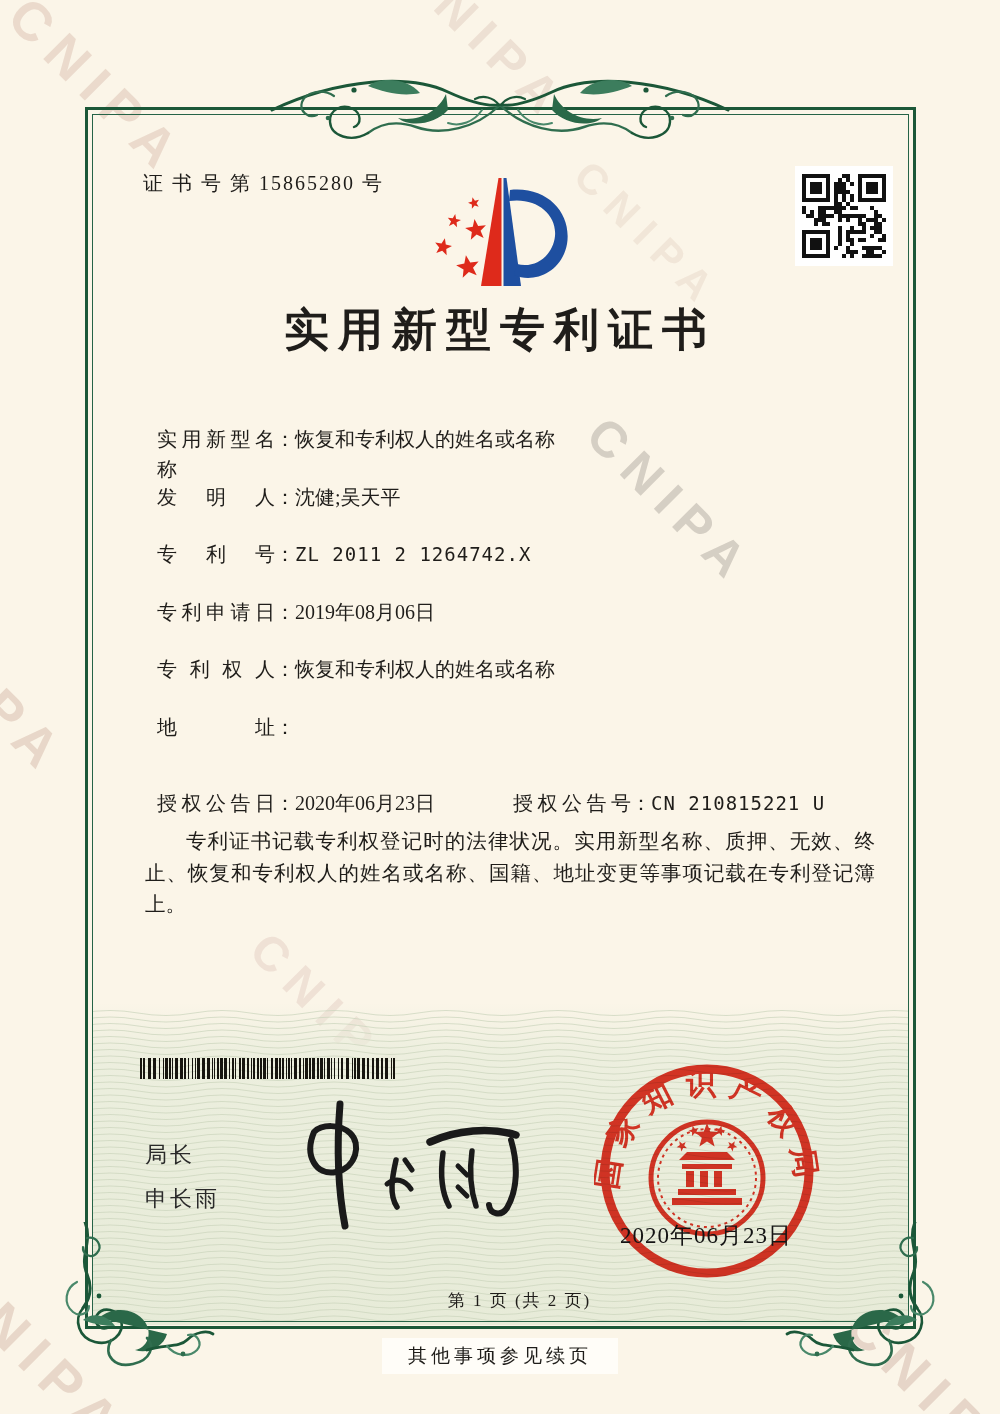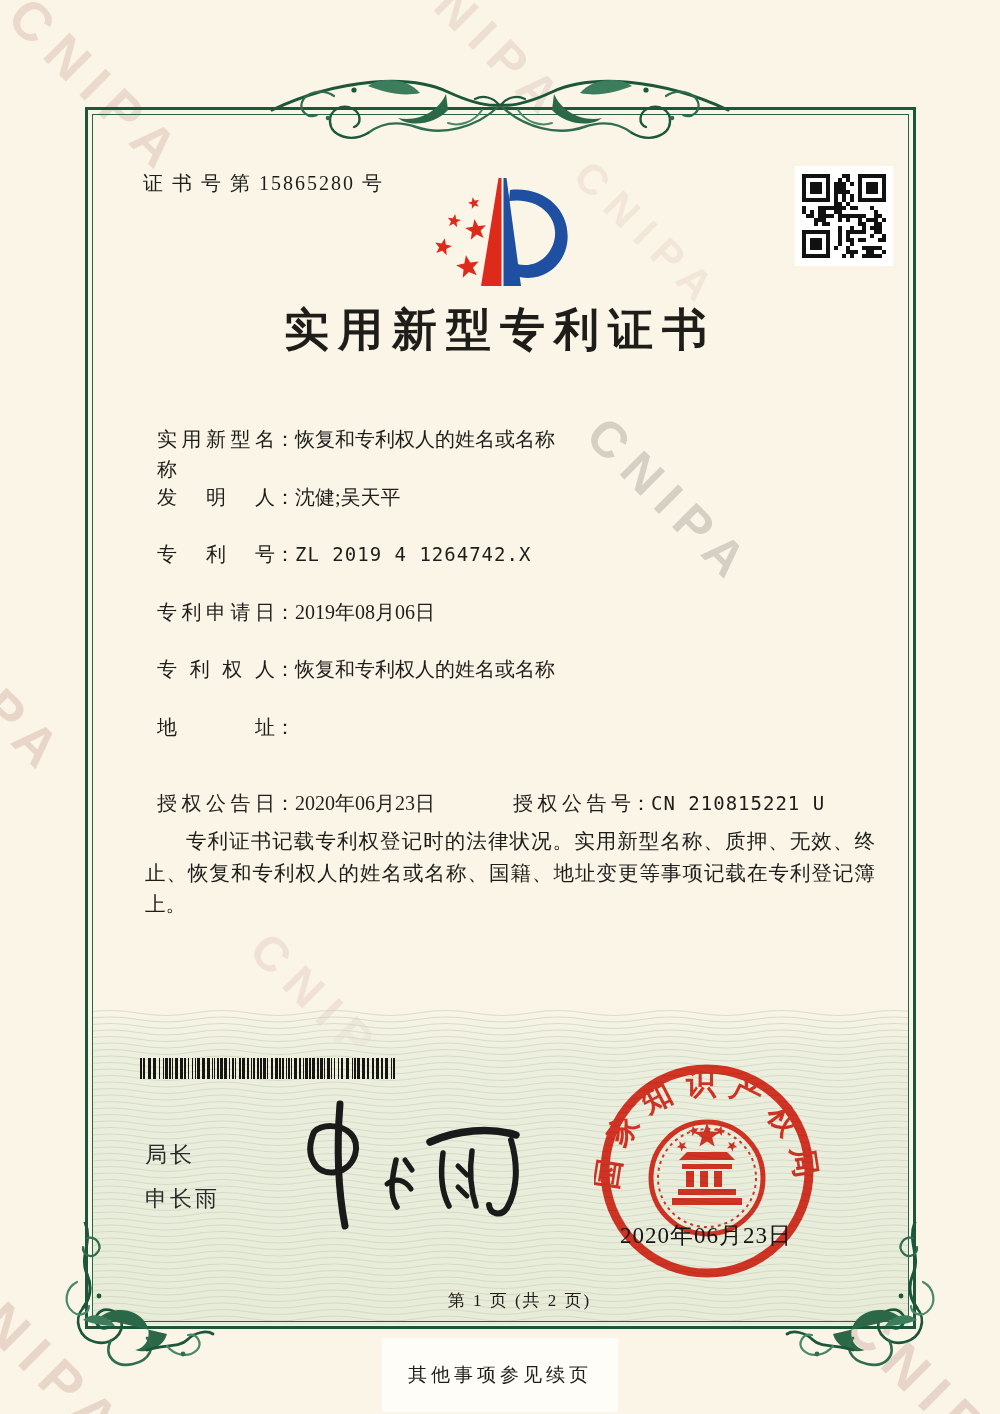--- a/index.html
+++ b/index.html
@@ -74,21 +74,21 @@
 
   .director { left:145px; z-index:5; font-size:22px; letter-spacing:3px;
               font-family:"Liberation Sans","DejaVu Sans",sans-serif; color:#2a2a2a; }
   .sig { left:292px; top:1100px; z-index:5; }
 
   .seal { left:594px; top:1058px; z-index:6; opacity:.93; mix-blend-mode:multiply; }
   .sealdate { left:620px; top:1220px; font-size:23px; letter-spacing:1px; z-index:7; color:#141414; }
 
   .pageno { left:0; top:1289px; width:1000px; text-align:center; font-size:17px; z-index:5; letter-spacing:2px;padding-left:39px; }
   .contnote { left:0; top:1338px; width:1000px; text-align:center; z-index:5; }
-  .contnote span { display:inline-block; background:#fffdf8; padding:24px 26px; font-size:19px; letter-spacing:4px; }
+  .contnote span { display:inline-block; background:#fffdf8; padding:5px 26px; font-size:19px; letter-spacing:4px; }
 </style>
 </head>
 <body>
 
 <div class="wm" style="left:40px;top:-15px;font-size:54px;color:rgba(214,186,170,.45)">CNIPA</div>
 <div class="wm" style="left:430px;top:-58px;font-size:50px;color:rgba(216,190,175,.38)">CNIPA</div>
 <div class="wm" style="left:598px;top:152px;font-size:42px;color:rgba(218,194,180,.30)">CNIPA</div>
 <div class="wm" style="left:616px;top:406px;font-size:50px;color:rgba(182,174,166,.55)">CNIPA</div>
 <div class="wm" style="left:-78px;top:585px;font-size:54px;color:rgba(214,186,170,.5)">CNIPA</div>
 <div class="wm" style="left:278px;top:922px;font-size:48px;color:rgba(222,196,184,.40)">CNIPA</div>
@@ -449,21 +449,21 @@
     <span class="fval">恢复和专利权人的姓名或名称</span>
   </div>
   <div class="frow" style="top:58px">
     <span class="flabel">发明人</span>
       <span class="colon">：</span>
     <span class="fval">沈健;吴天平</span>
   </div>
   <div class="frow" style="top:115px">
     <span class="flabel">专利号</span>
       <span class="colon">：</span>
-    <span class="fval mono">ZL 2019 4 1264742.X</span>
+    <span class="fval mono">ZL 2011 2 1264742.X</span>
   </div>
   <div class="frow" style="top:173px">
     <span class="flabel">专利申请日</span>
       <span class="colon">：</span>
     <span class="fval">2019年08月06日</span>
   </div>
   <div class="frow" style="top:230px">
     <span class="flabel">专利权人</span>
       <span class="colon">：</span>
     <span class="fval">恢复和专利权人的姓名或名称</span>

